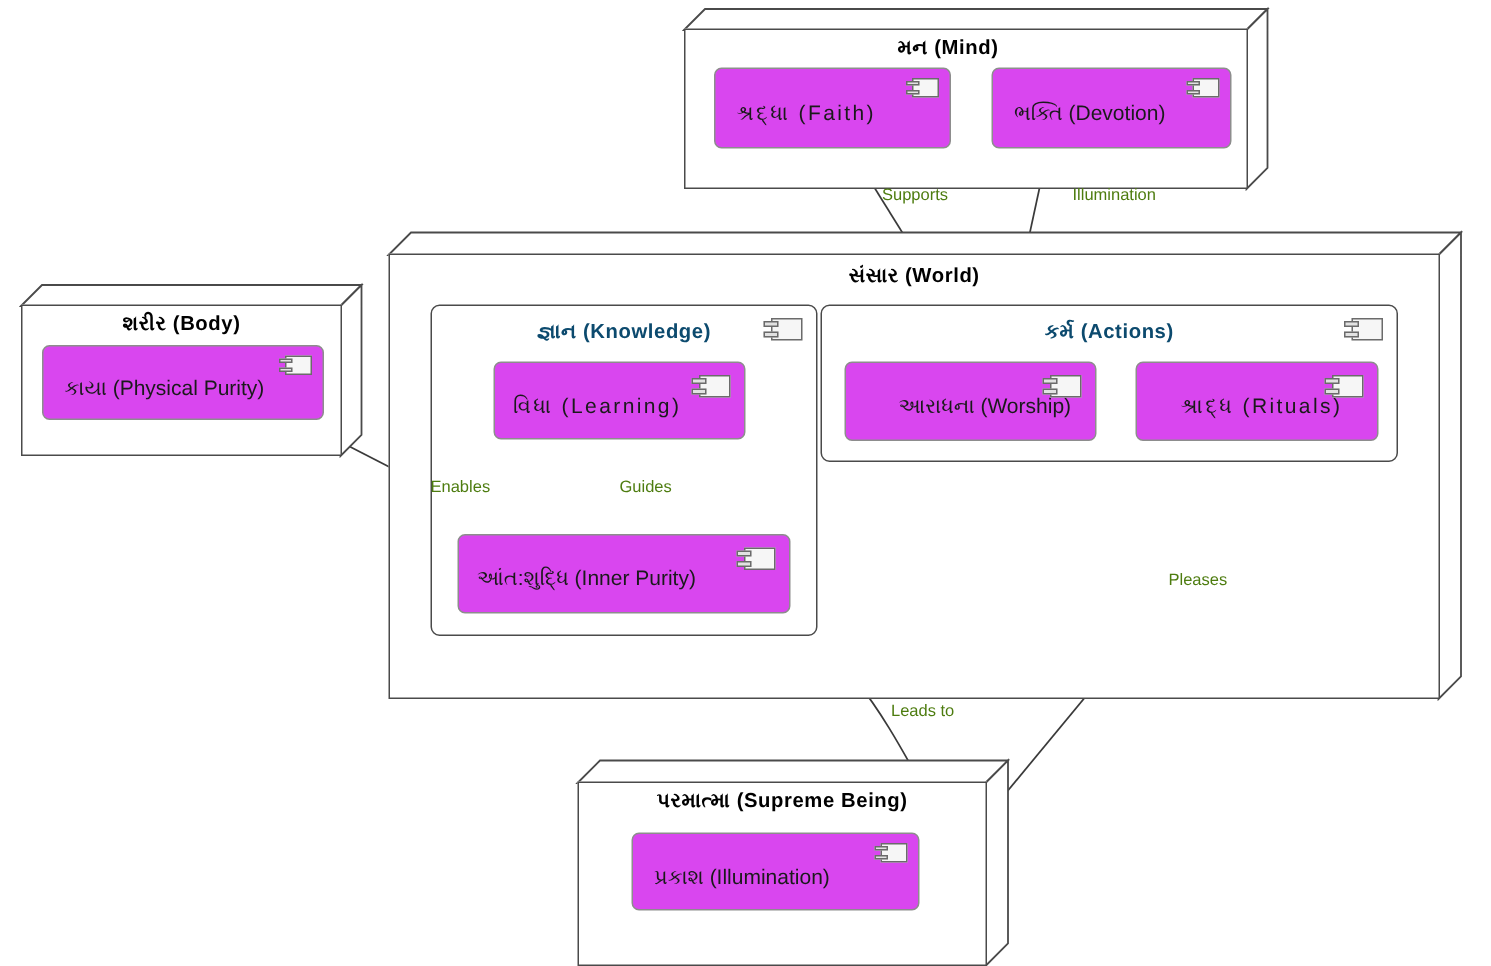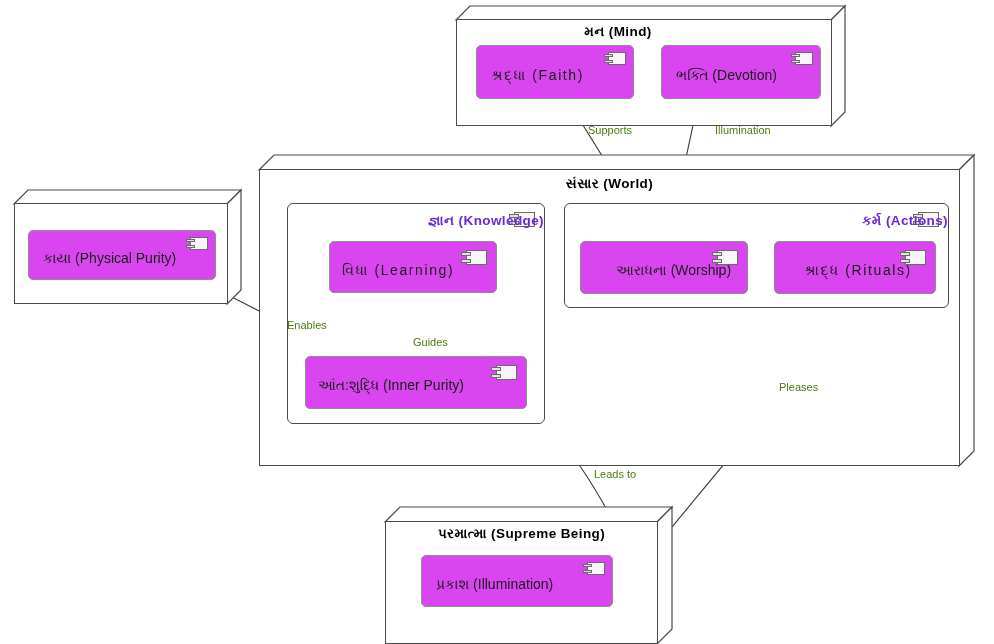--- a/index.html
+++ b/index.html
@@ -43,22 +43,22 @@
     border:1.1px solid #6b6b6b;background:#e2e2e2;box-sizing:border-box;
   }
   .cicon .t1{top:1.6px;}
   .cicon .t2{top:7.6px;}
   
   .subpkg{
     position:absolute;box-sizing:border-box;background:#ffffff;
     border:1.2px solid #4a4a4a;border-radius:6px;
   }
   .subpkg .title{
-    position:absolute;left:0;right:0;top:9px;text-align:right;
-    font-weight:bold;font-size:13.5px;letter-spacing:.4px;color:#6d28d9;white-space:nowrap;
+    position:absolute;left:0;right:0;top:9px;text-align:center;
+    font-weight:bold;font-size:13.5px;letter-spacing:.4px;color:#0c4a6e;white-space:nowrap;
   }
   .subpkg .cicon{right:9px;top:8px;width:26px;height:15px;}
   .subpkg .cicon .body{left:5px;width:21px;height:15px;}
   .subpkg .cicon .t1,.subpkg .cicon .t2{width:10px;height:3.8px;}
   .subpkg .cicon .t1{top:2px;}
   .subpkg .cicon .t2{top:9px;}
   
   .elabel{
     position:absolute;font-size:11px;color:#4d7c0f;white-space:nowrap;
   }
@@ -81,21 +81,21 @@
   </g>
   <path fill="none" stroke="#3a3a3a" stroke-width="1.15" marker-end="url(#ah)" d="M520,410 C565,440 580,460 617,528"></path>
 </svg>
 
 <div class="pkg" style="left:456px;top:6px;width:370px;height:106px;">
   <svg class="depth" viewBox="0 0 390 120" style="width:390px;height:120px;">
     <polygon points="0,14 14,0 389,0 375,14" fill="#ffffff" stroke="#4a4a4a" stroke-width="1.2"></polygon>
     <polygon points="375,14 389,0 389,106 375,120" fill="#ffffff" stroke="#4a4a4a" stroke-width="1.2"></polygon>
   </svg>
   <div class="face" style="width:376px;height:107px;top:13px;"></div>
-  <div class="title" style="top:18px;width:324px;">મન (Mind)</div>
+  <div class="title" style="top:18px;width:324px;padding-left:14px;">મન (Mind)</div>
 
   <div class="comp" style="left:20px;top:39px;width:158px;height:54px;">
     <span class="cicon">
       <span class="body"></span>
         <span class="t1"></span>
         <span class="t2"></span>
     </span>
     <span class="label sp">શ્રદ્ધા (Faith)</span>
   </div>
 
@@ -108,20 +108,21 @@
     <span class="label">ભક્તિ (Devotion)</span>
   </div>
 </div>
 
 <div class="pkg" style="left:14px;top:190px;width:212px;height:100px;">
   <svg class="depth" viewBox="0 0 228 114" style="width:228px;height:114px;">
     <polygon points="0,14 14,0 227,0 213,14" fill="#ffffff" stroke="#4a4a4a" stroke-width="1.2"></polygon>
     <polygon points="213,14 227,0 227,100 213,114" fill="#ffffff" stroke="#4a4a4a" stroke-width="1.2"></polygon>
   </svg>
   <div class="face" style="width:214px;height:101px;top:13px;"></div>
+  <div class="title" style="top:18px;width:214px;">શરીર (Body)</div>
 
   <div class="comp" style="left:14px;top:40px;width:188px;height:50px;">
     <span class="cicon">
       <span class="body"></span>
         <span class="t1"></span>
         <span class="t2"></span>
     </span>
     <span class="label" style="">કાયા (Physical Purity)</span>
   </div>
 </div>
@@ -154,21 +155,21 @@
     <div class="comp" style="left:17px;top:152px;width:222px;height:53px;">
       <span class="cicon">
         <span class="body"></span>
           <span class="t1"></span>
           <span class="t2"></span>
       </span>
       <span class="label" style="padding-left:12px;">આંત:શુદ્ધિ (Inner Purity)</span>
     </div>
   </div>
 
-  <div class="subpkg" style="left:305px;top:48px;width:385px;height:105px;">
+  <div class="subpkg" style="left:288px;top:48px;width:385px;height:105px;">
     <span class="cicon">
       <span class="body"></span>
         <span class="t1"></span>
         <span class="t2"></span>
     </span>
     <div class="title">કર્મ (Actions)</div>
 
     <div class="comp" style="left:15px;top:37px;width:168px;height:53px;">
       <span class="cicon">
         <span class="body"></span>
@@ -203,15 +204,15 @@
         <span class="t1"></span>
         <span class="t2"></span>
     </span>
     <span class="label" style="padding-left:14px;">પ્રકાશ (Illumination)</span>
   </div>
 </div>
 
 <div class="elabel" style="left:588px;top:124px;">Supports</div>
 <div class="elabel" style="left:715px;top:124px;">Illumination</div>
 <div class="elabel" style="left:287px;top:319px;">Enables</div>
-<div class="elabel" style="left:413px;top:336px;">Guides</div>
+<div class="elabel" style="left:413px;top:319px;">Guides</div>
 <div class="elabel" style="left:594px;top:468px;">Leads to</div>
 <div class="elabel" style="left:779px;top:381px;">Pleases</div>
 
 </body></html>

